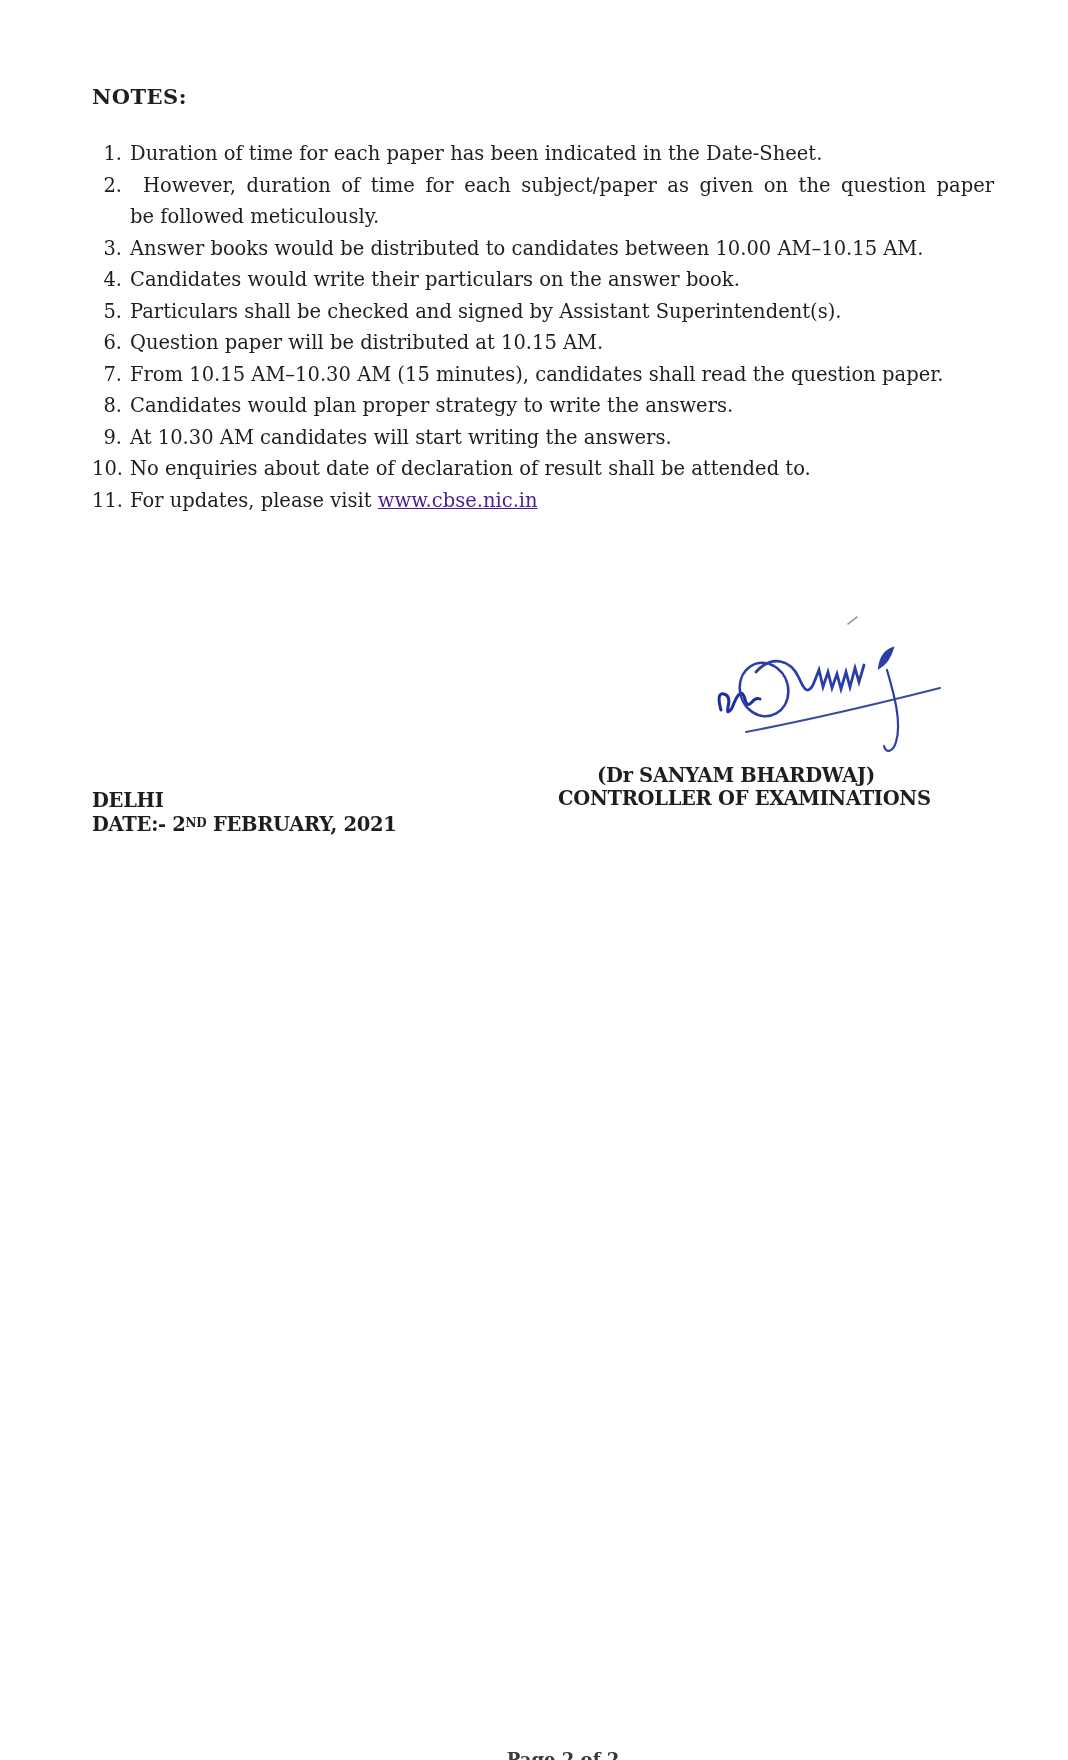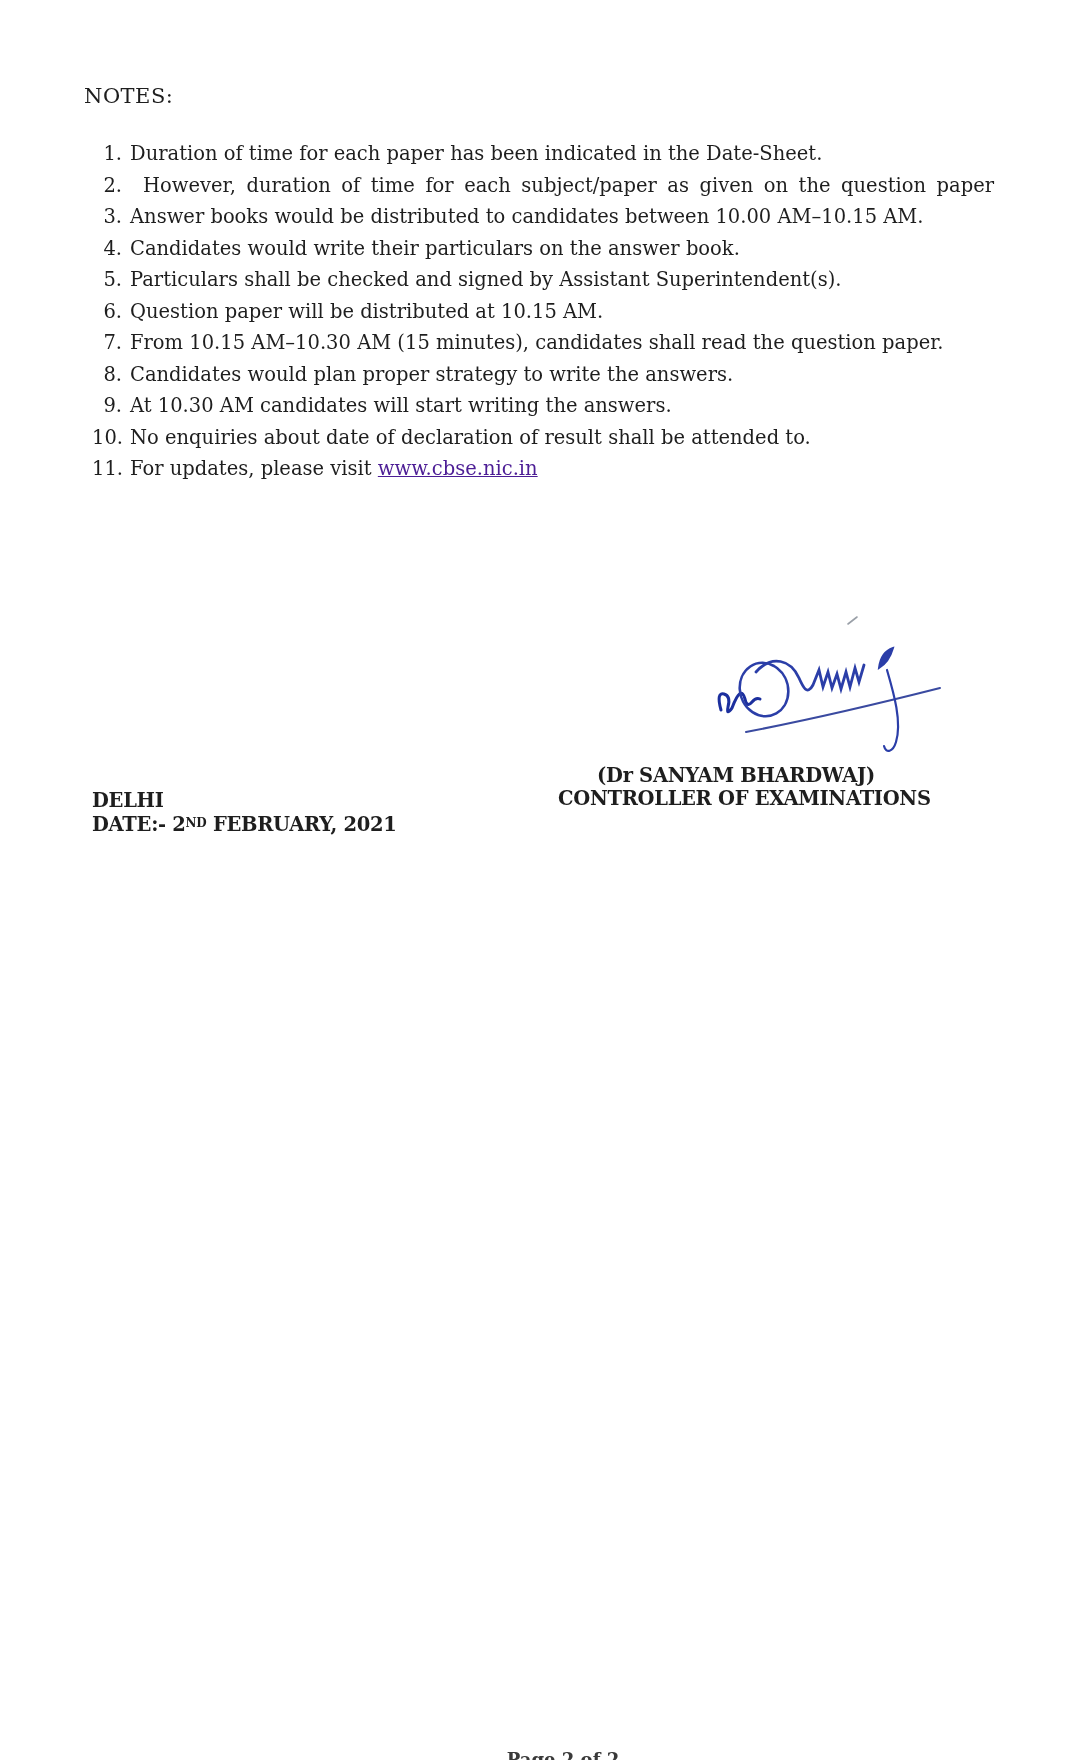--- a/index.html
+++ b/index.html
@@ -5,22 +5,22 @@
   html, body { margin:0; padding:0; }
   body {
     width:1068px; height:1760px;
     background:#ffffff;
     overflow:hidden;
     position:relative;
     font-family:"DejaVu Serif","Liberation Serif",serif;
     color:#1e1e1e;
   }
   .notes-title {
-    position:absolute; left:84px; top:84px;
-    font-size:21px; font-weight:normal; letter-spacing:0.5px;
+    position:absolute; left:92px; top:84px;
+    font-size:21px; font-weight:bold; letter-spacing:0.5px;
   }
   .notes-list {
     position:absolute; left:92px; top:138px; width:902px;
     font-size:19.5px;
   }
   .item { display:flex; line-height:31.5px; }
   .item .num {
     flex:0 0 30px; width:30px; text-align:right; white-space:nowrap;
   }
   .item .txt { flex:1; padding-left:8px; text-align:justify; }
@@ -53,20 +53,21 @@
 <div class="notes-list">
   <div class="item">
     <span class="num">1.</span>
     <span class="txt">Duration of time for each paper has been indicated in the Date-Sheet.</span>
   </div>
 
   <div class="item">
     <span class="num">2.</span>
     <span class="txt">
         <div class="jfull">However, duration of time for each subject/paper as given on the question paper</div>
+        <div>be followed meticulously.</div>
       </span>
   </div>
 
   <div class="item">
     <span class="num">3.</span>
     <span class="txt">Answer books would be distributed to candidates between 10.00 AM–10.15 AM.</span>
   </div>
 
   <div class="item">
     <span class="num">4.</span>

